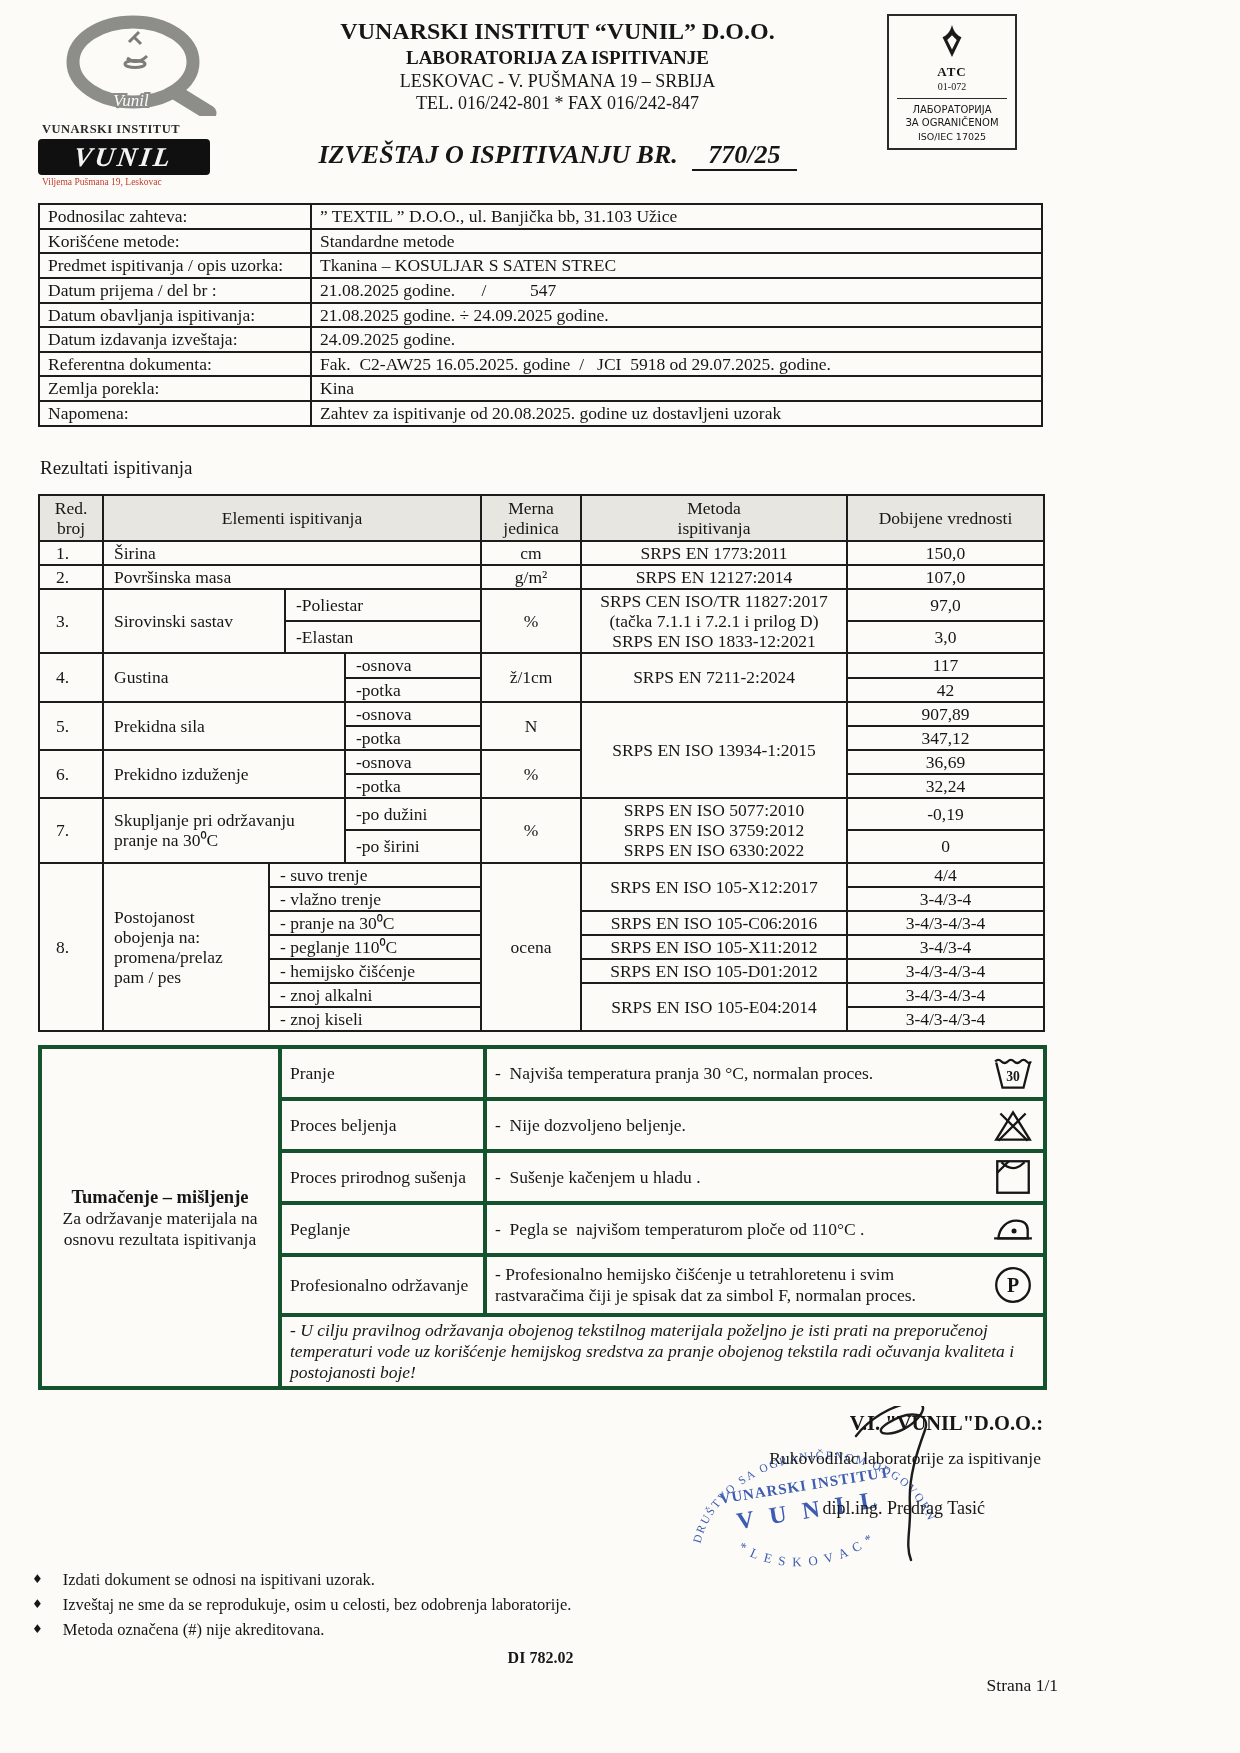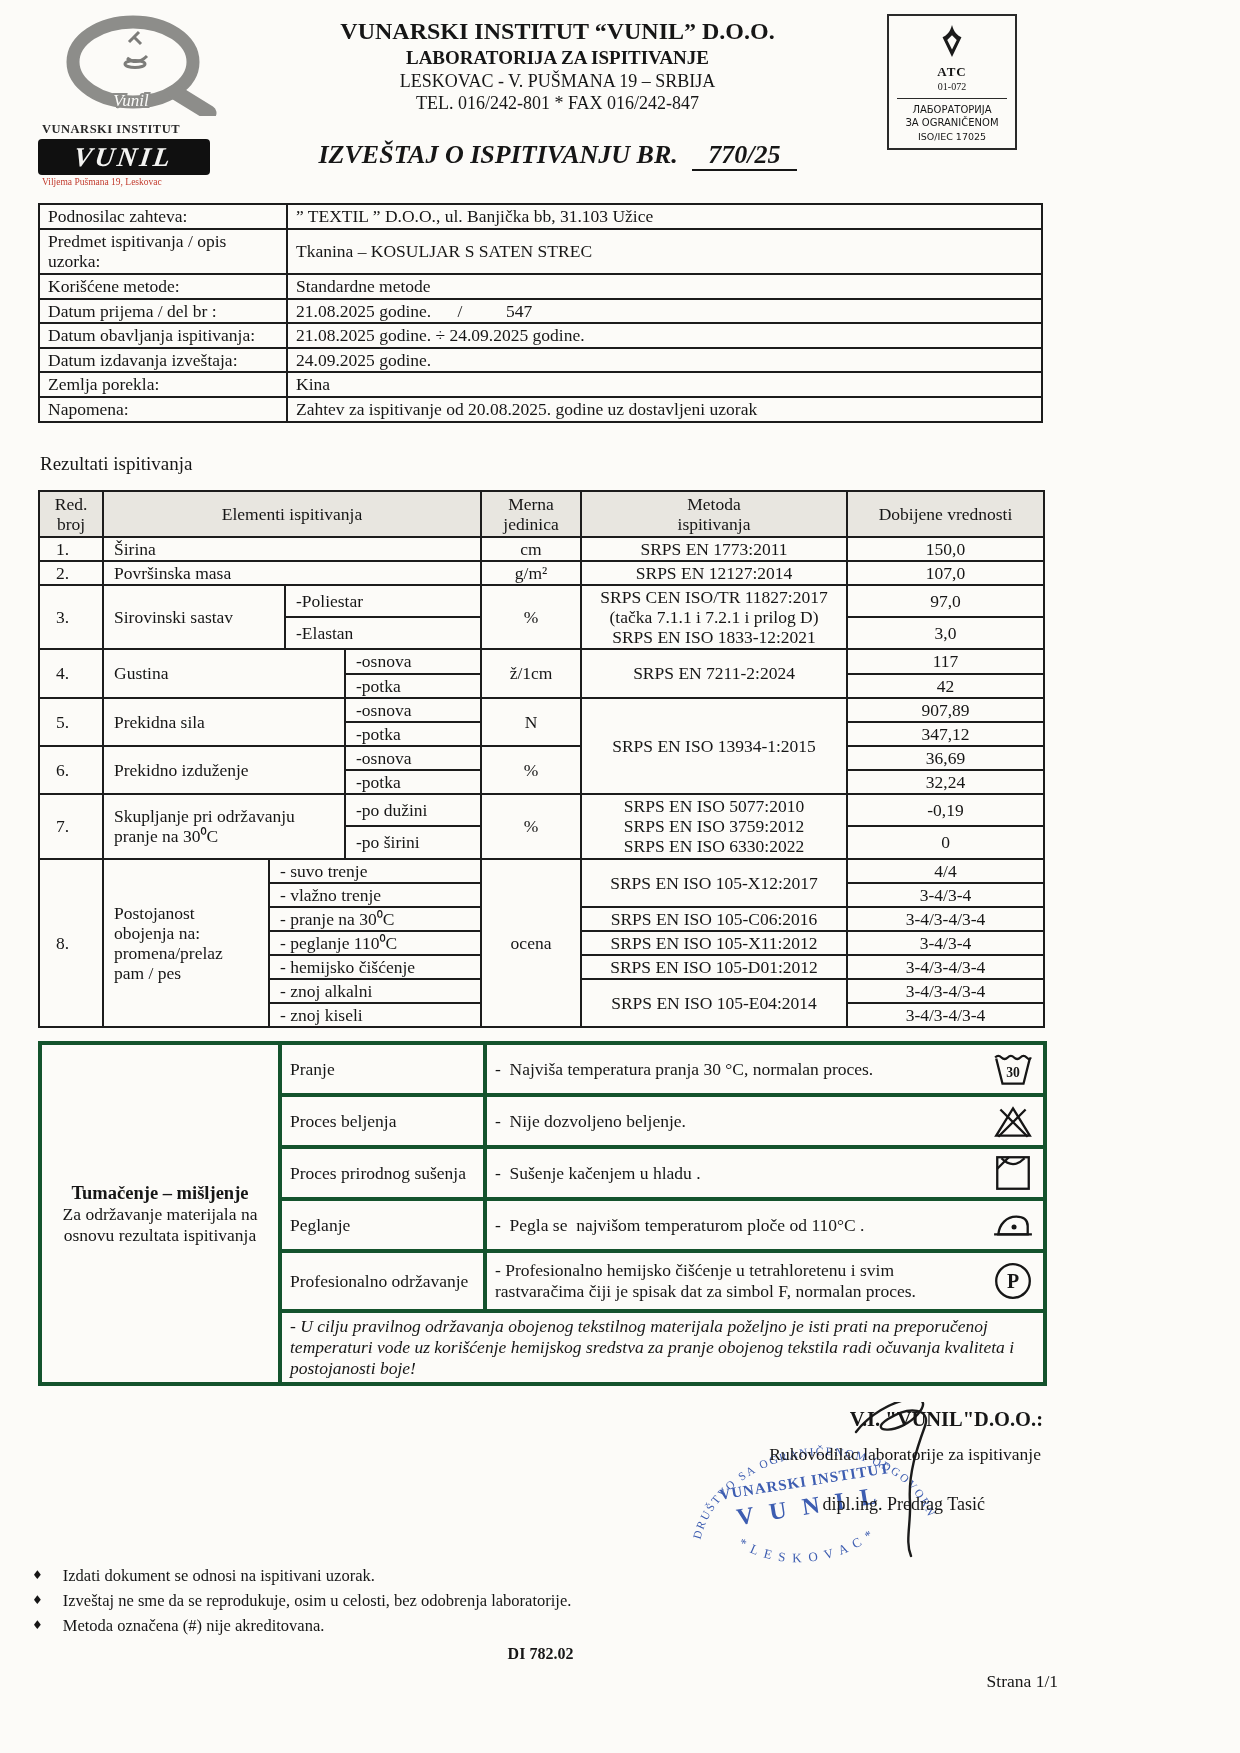--- a/index.html
+++ b/index.html
@@ -27,21 +27,21 @@
   .ats-line { border-top:1.5px solid #2a2a2a; margin:6px 4px 5px; }
   .ats-l1,.ats-l2 { font-size:10px; font-family:"DejaVu Sans",sans-serif; line-height:1.25; }
   .ats-l3 { font-size:9.5px; font-family:"DejaVu Sans",sans-serif; margin-top:2px; }
 
   
   table { border-collapse:collapse; }
   .pre { white-space:pre-line; }
 
   .info-table { margin:16px 0 0 38px; width:1005px; table-layout:fixed; }
   .info-table td { border:2px solid #1c1c1c; font-size:17.5px; padding:1px 8px; line-height:1.18; }
-  .info-table .lbl { width:248px; }
+  .info-table .lbl { width:272px; }
   .info-table .val { white-space:pre-wrap; }
 
   .section-title { margin:30px 0 0 40px; font-size:19px; }
 
   .results { margin:15px 0 0 38px; width:1005px; table-layout:fixed; }
   .results th, .results td { border:2px solid #1c1c1c; font-size:17.5px; padding:1px 6px; line-height:1.15; vertical-align:middle; }
   .results thead th { background:#e8e6e0; font-weight:normal; text-align:center; height:46px; }
   .results td.num { text-align:left; padding-left:16px; }
   .results td.el { text-align:left; padding-left:10px; }
   .results td.ctr { text-align:center; }
@@ -126,38 +126,42 @@
     </div>
   </div>
 
   <table class="info-table">
     <tbody>
       <tr>
           <td class="lbl">Podnosilac zahteva:</td>
           <td class="val">” TEXTIL ” D.O.O., ul. Banjička bb, 31.103 Užice</td>
         </tr>
       <tr>
+          <td class="lbl">Korišćene metode:</td>
+          <td class="val">Standardne metode</td>
+        </tr>
+      <tr>
           <td class="lbl">Predmet ispitivanja / opis uzorka:</td>
           <td class="val">Tkanina – KOSULJAR S SATEN STREC</td>
         </tr>
       <tr>
-          <td class="lbl">Korišćene metode:</td>
-          <td class="val">Standardne metode</td>
-        </tr>
-      <tr>
           <td class="lbl">Datum prijema / del br :</td>
           <td class="val">21.08.2025 godine.      /          547</td>
         </tr>
       <tr>
           <td class="lbl">Datum obavljanja ispitivanja:</td>
           <td class="val">21.08.2025 godine. ÷ 24.09.2025 godine.</td>
         </tr>
       <tr>
           <td class="lbl">Datum izdavanja izveštaja:</td>
           <td class="val">24.09.2025 godine.</td>
+        </tr>
+      <tr>
+          <td class="lbl">Referentna dokumenta:</td>
+          <td class="val">Fak.  C2-AW25 16.05.2025. godine  /   JCI  5918 od 29.07.2025. godine.</td>
         </tr>
       <tr>
           <td class="lbl">Zemlja porekla:</td>
           <td class="val">Kina</td>
         </tr>
       <tr>
           <td class="lbl">Napomena:</td>
           <td class="val">Zahtev za ispitivanje od 20.08.2025. godine uz dostavljeni uzorak</td>
         </tr>
     </tbody>

